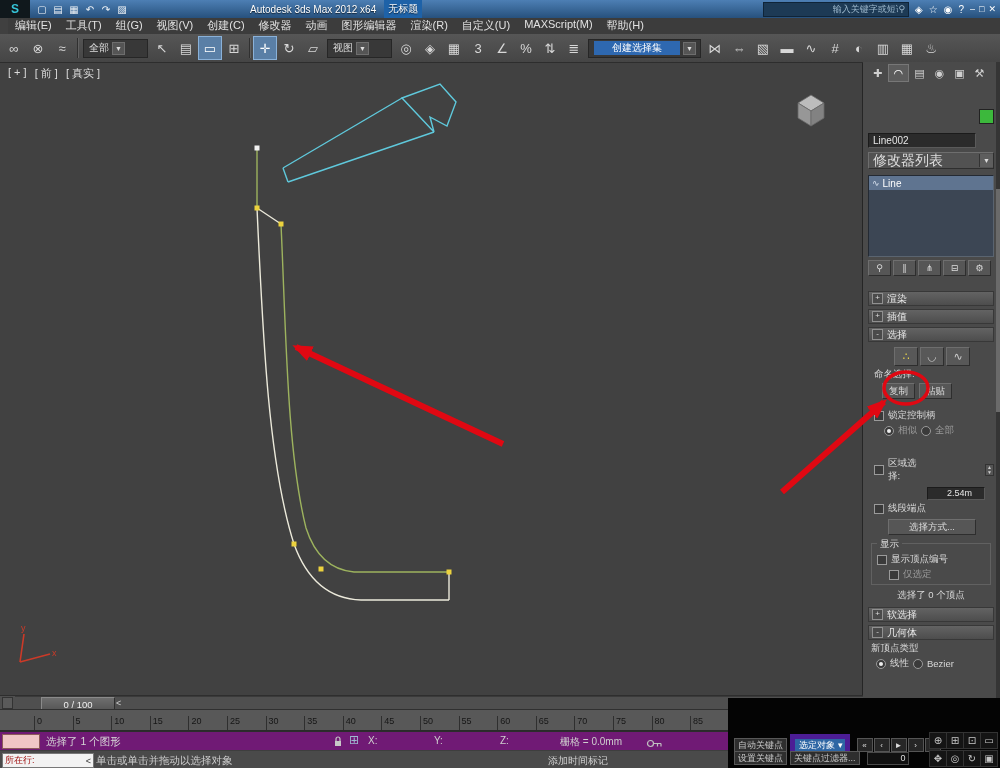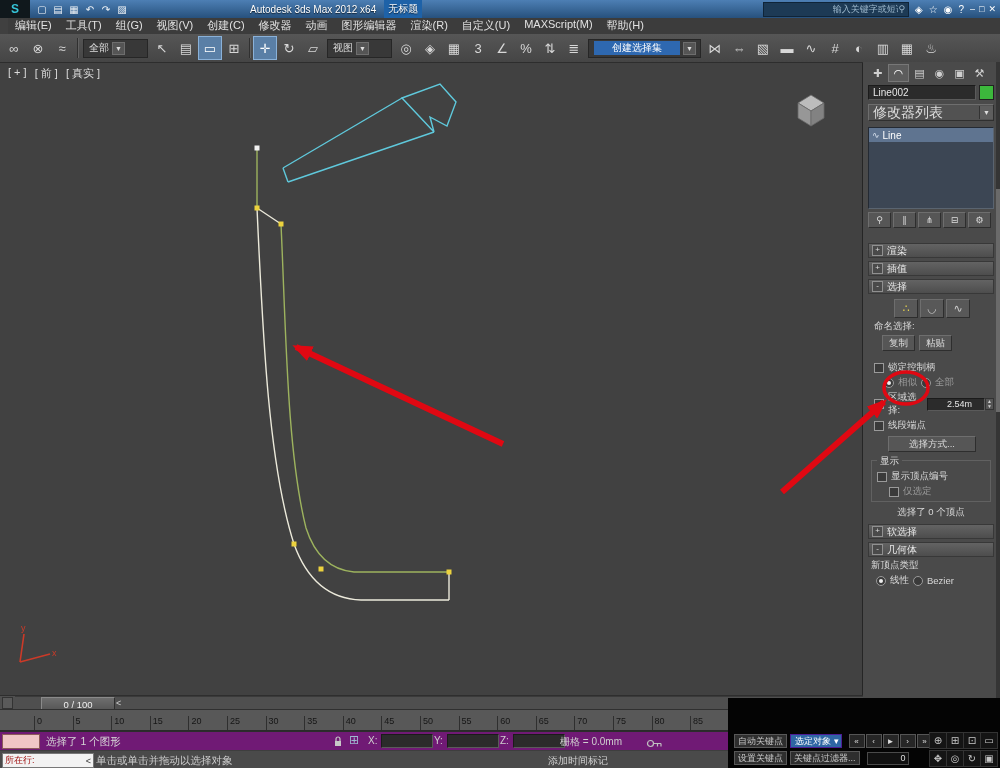--- a/index.html
+++ b/index.html
@@ -46,21 +46,21 @@
   
   .cmd-panel{position:absolute;left:863px;top:62px;width:137px;height:636px;background:#4a4a4a;
     color:#ddd;font-size:10px;z-index:10;}
   .cp-scroll{position:absolute;right:0;top:0;width:4px;height:100%;background:#353535;}
   .cp-scroll .thumb{position:absolute;top:20%;height:35%;width:4px;background:#6a6a6a;}
   .cp-inner{padding:2px 6px 0 5px;}
   .cp-tabs{display:flex;gap:1px;height:18px;align-items:center;}
   .cp-tab{width:19px;height:16px;display:flex;align-items:center;justify-content:center;font-size:11px;color:#cfcfcf;}
   .cp-tab.active{background:#5c5c5c;border:1px solid #777;color:#fff;}
   .namerow{display:flex;align-items:center;margin-top:3px;gap:3px;}
-  .field{background:#2b2b2b;border:1px solid;border-color:#1b1b1b #5a5a5a #5a5a5a #1b1b1b;color:#e6e6e6;}
+  .field{background:#2b2b2b;border:1px solid;border-color:#1b1b1b #5a5a5a #5a5a5a #1b1b1b;color:#e6e6e6;margin-top:48px;}
   .namefield{flex:1;height:13px;font-size:10px;padding:0 4px;line-height:13px;}
   .swatch{width:13px;height:13px;border:1px solid #222;}
   .modlist{display:flex;align-items:center;height:15px;margin-top:4px;background:#525252;
     border:1px solid;border-color:#6e6e6e #2f2f2f #2f2f2f #6e6e6e;padding-left:4px;}
   .modlist .lbl{flex:1;font-size:14px;}
   .modlist .arrow{width:13px;height:13px;background:#5e5e5e;border-left:1px solid #333;
     display:flex;align-items:center;justify-content:center;font-size:7px;}
   .modgrid{display:grid;grid-template-columns:1fr 1fr;gap:2px;margin-top:5px;}
   .pbtn{height:15px;background:#565656;border:1px solid;border-color:#6e6e6e #2e2e2e #2e2e2e #6e6e6e;
     color:#e0e0e0;font-size:9.5px;display:flex;align-items:center;justify-content:center;white-space:nowrap;overflow:hidden;}
@@ -128,21 +128,21 @@
   .listener .larr{color:#333;}
   .prompt{position:absolute;left:96px;top:3px;color:#cccccc;font-size:10.5px;}
   .timetag{position:absolute;left:548px;top:3px;color:#cfcfcf;font-size:10px;}
   
   .anim-black{position:absolute;left:728px;top:698px;width:272px;height:70px;background:#040404;z-index:30;
     color:#ccc;}
   .ab-rowA{position:absolute;left:6px;top:36px;display:flex;gap:3px;align-items:center;}
   .ab-rowB{position:absolute;left:6px;top:53px;display:flex;gap:3px;align-items:center;}
   .ab-btn{background:#2e2e2e;border:1px solid #585858;color:#c8c8c8;font-size:9px;height:12px;
     line-height:12px;padding:0 3px;white-space:nowrap;}
-  .ab-dd{background:#2e66a4;border:1px solid #4c1d95;color:#fff;font-size:9px;height:12px;line-height:12px;
+  .ab-dd{background:#2e66a4;border:5px solid #4c1d95;color:#fff;font-size:9px;height:12px;line-height:12px;
     padding:0 2px 0 4px;display:flex;gap:3px;white-space:nowrap;}
   .playrow{display:flex;gap:1px;margin-left:4px;}
   .pb{width:14px;height:12px;background:#262626;border:1px solid #555;color:#ddd;font-size:8px;
     display:flex;align-items:center;justify-content:center;}
   .timefield{width:36px;height:11px;background:#111;border:1px solid #4a4a4a;color:#ddd;font-size:9px;
     line-height:11px;text-align:right;padding:0 2px;margin-left:4px;}
   .navgrid{position:absolute;right:4px;top:34px;display:grid;grid-template-columns:repeat(4,16px);gap:1px;}
   .nv{width:16px;height:15px;display:flex;align-items:center;justify-content:center;color:#c8c8c8;
     font-size:10px;background:#141414;border:1px solid #333;}
   

